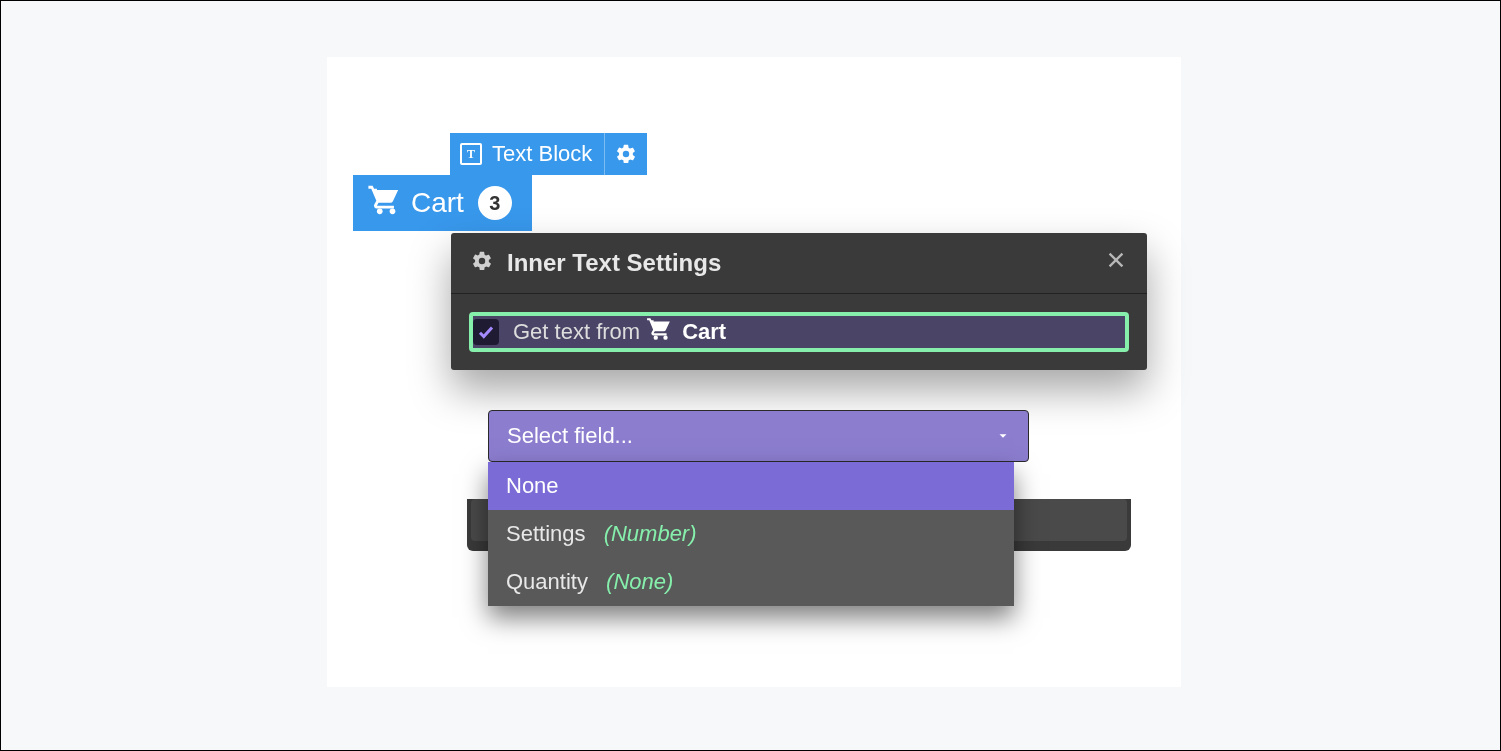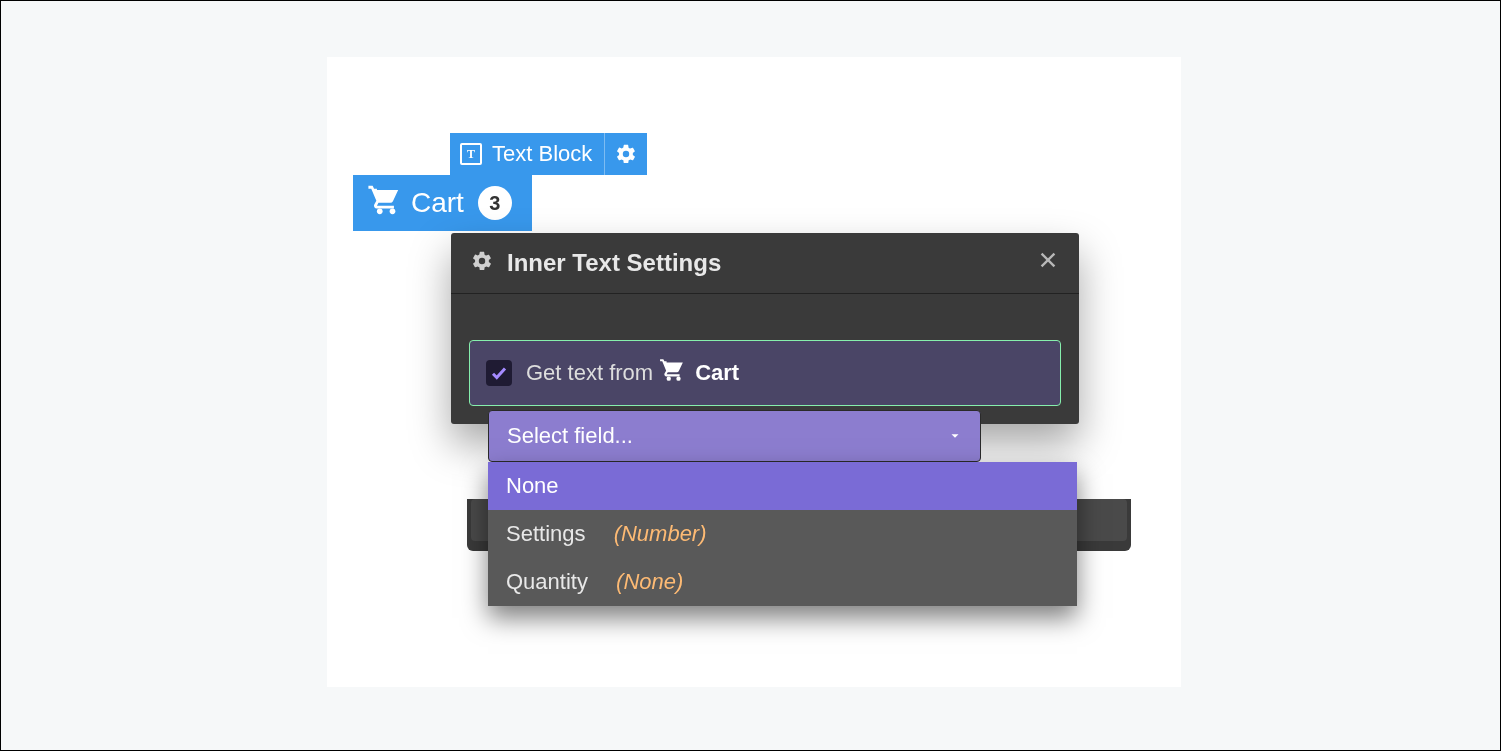--- a/index.html
+++ b/index.html
@@ -77,21 +77,21 @@
       align-items: center;
       justify-content: center;
       font-size: 20px;
       font-weight: 600;
       margin-left: 14px;
     }
     .panel {
       position: absolute;
       left: 450px;
       top: 232px;
-      width: 628px;
+      width: 696px;
       background: #3a3a3a;
       border-radius: 3px;
       box-shadow: 0 20px 40px rgba(0,0,0,0.35);
       overflow: visible;
     }
     .panel-header {
       display: flex;
       align-items: center;
       padding: 16px 20px;
       border-bottom: 1px solid #222;
@@ -109,28 +109,26 @@
     .panel-header .close {
       color: #b8b8b8;
       font-size: 22px;
       cursor: pointer;
     }
     .panel-body {
       padding: 18px;
     }
     .bind-row {
       background: #4a4566;
-      border: 1px solid #86efac;
-      border-radius: 4px;
-      padding: 16px;
+      border: 4px solid #86efac;
+      border-radius: 4px;
       display: flex;
       align-items: center;
       color: #ddd;
       font-size: 22px;
-      margin-top: 28px;
     }
     .bind-row .chk {
       width: 26px;
       height: 26px;
       background: #1f1b33;
       border-radius: 4px;
       display: flex;
       align-items: center;
       justify-content: center;
       margin-right: 14px;
@@ -141,56 +139,56 @@
       color: #fff;
     }
     .bind-row .src-name {
       color: #fff;
       font-weight: 700;
     }
     .select-field {
       position: absolute;
       left: 487px;
       top: 409px;
-      width: 493px;
+      width: 541px;
       height: 52px;
       background: #8c7dcf;
       border: 1px solid #2a2a2a;
       border-radius: 4px;
       display: flex;
       align-items: center;
       padding: 0 18px;
       color: #fff;
       font-size: 22px;
       justify-content: space-between;
       z-index: 5;
     }
     .dropdown {
       position: absolute;
       left: 487px;
       top: 461px;
-      width: 589px;
+      width: 526px;
       background: #595959;
       box-shadow: 0 12px 24px rgba(0,0,0,0.5);
       z-index: 6;
     }
     .dropdown .opt {
       padding: 11px 18px;
       color: #e8e8e8;
       font-size: 22px;
       cursor: pointer;
     }
     .dropdown .opt.highlight {
       background: #7a6bd6;
       color: #fff;
     }
     .dropdown .opt .hint {
-      color: #fdba74;
+      color: #86efac;
       font-style: italic;
-      margin-left: 22px;
+      margin-left: 12px;
     }
     .panel-bottom-shadow {
       position: absolute;
       left: 466px;
       top: 498px;
       width: 664px;
       height: 52px;
       background: #3a3a3a;
       border-radius: 0 0 6px 6px;
       z-index: 2;

